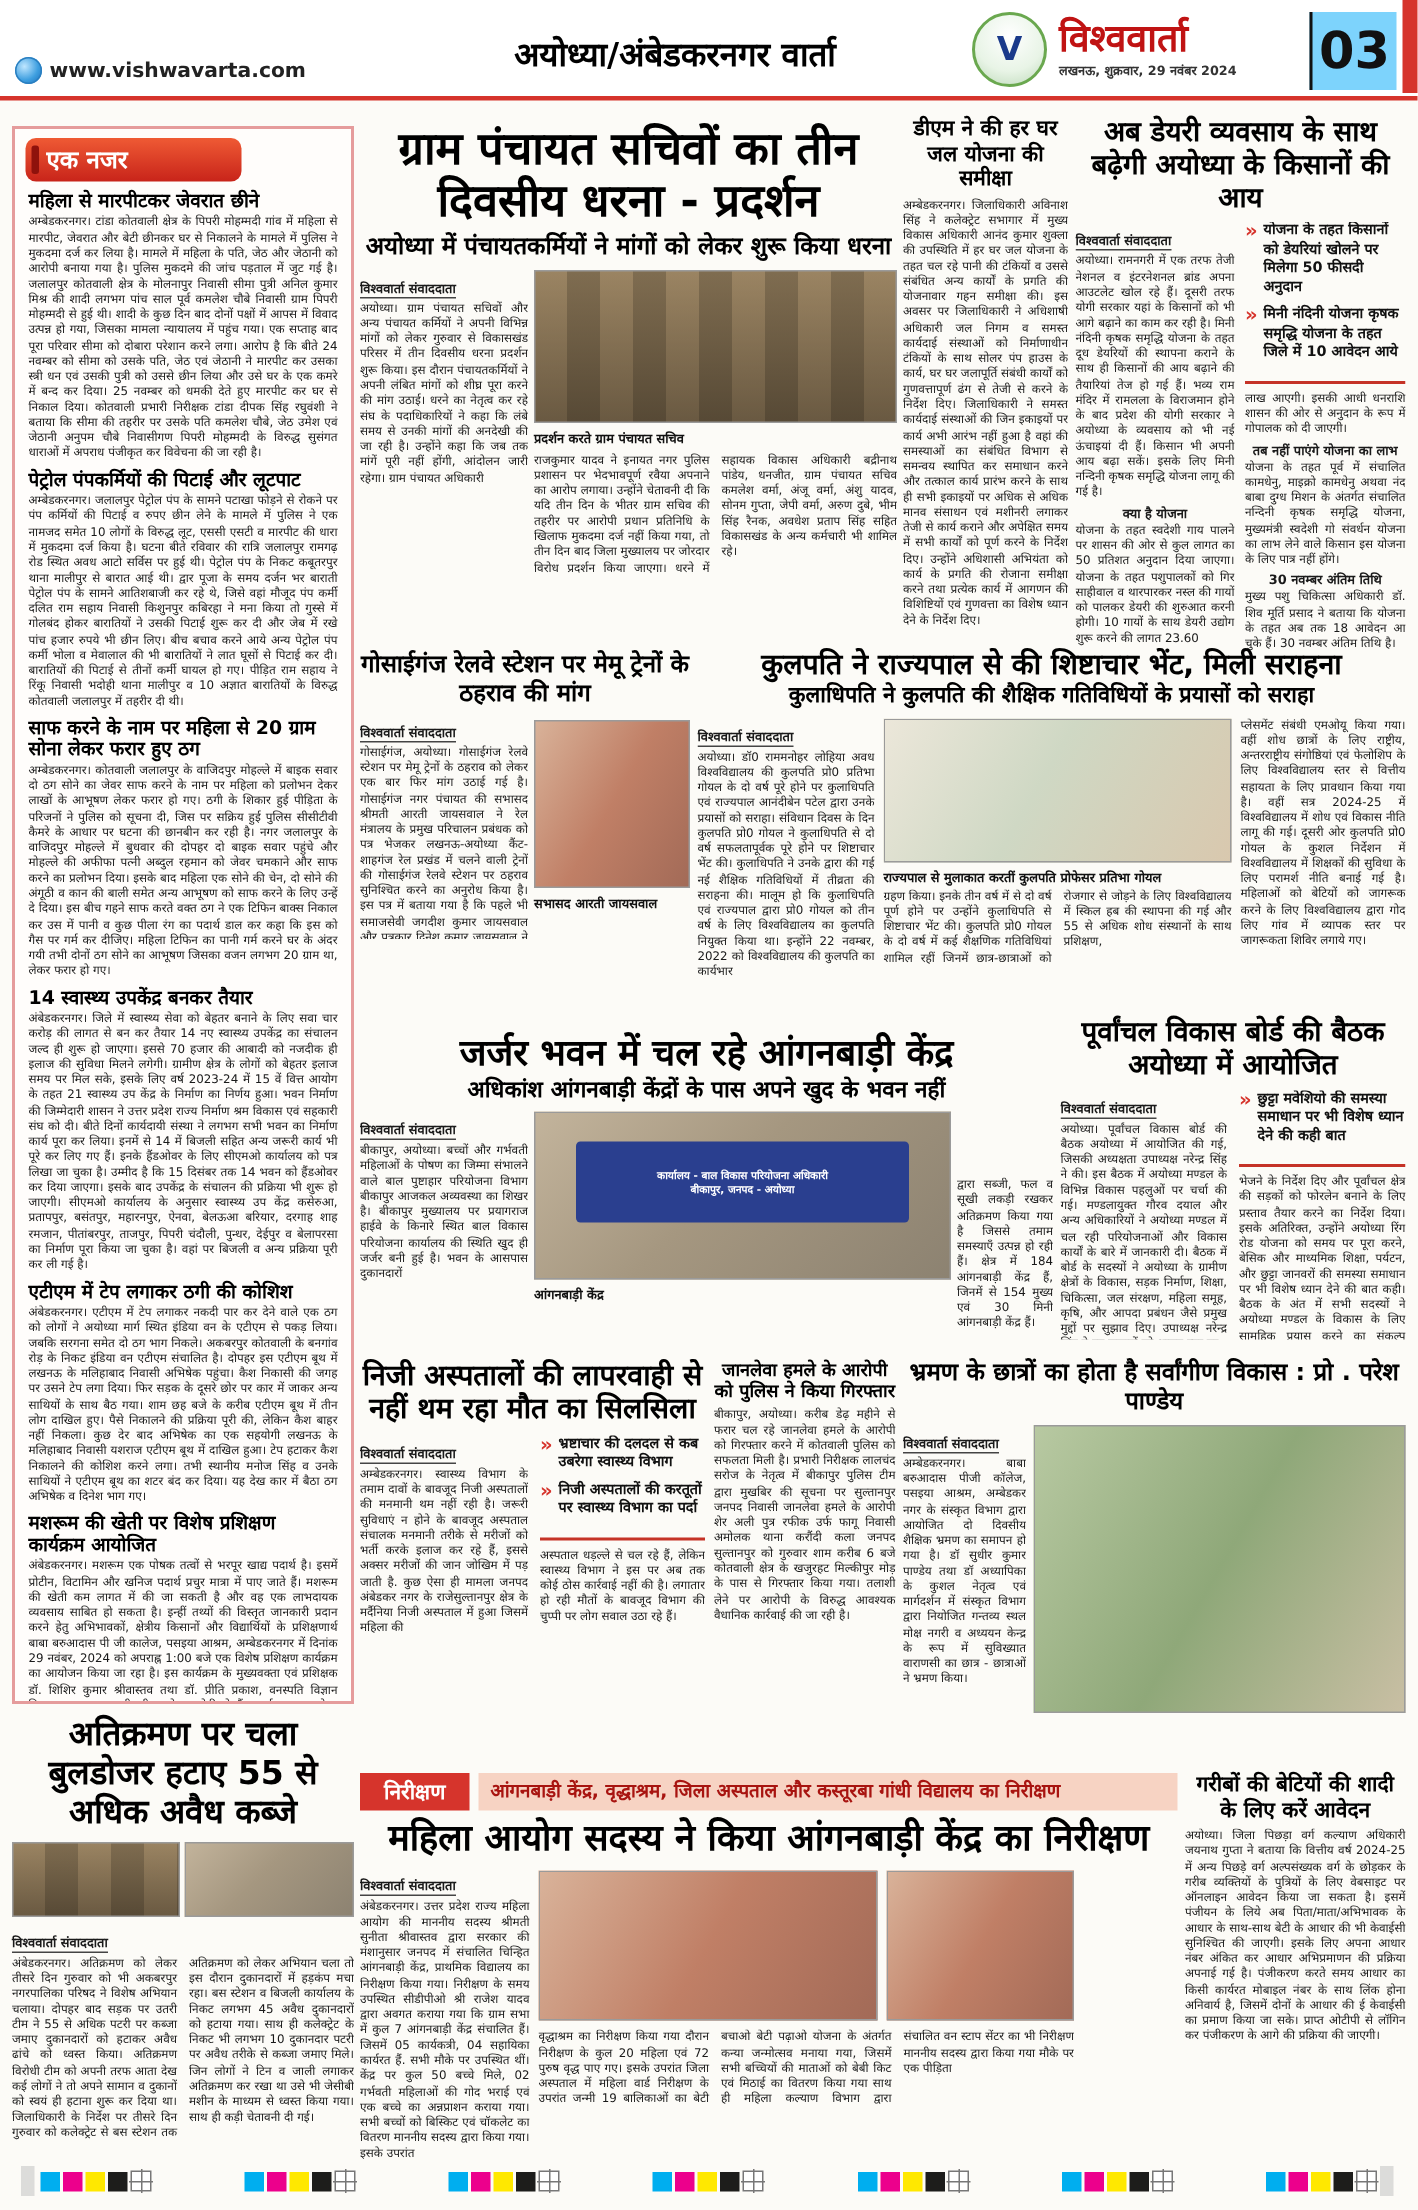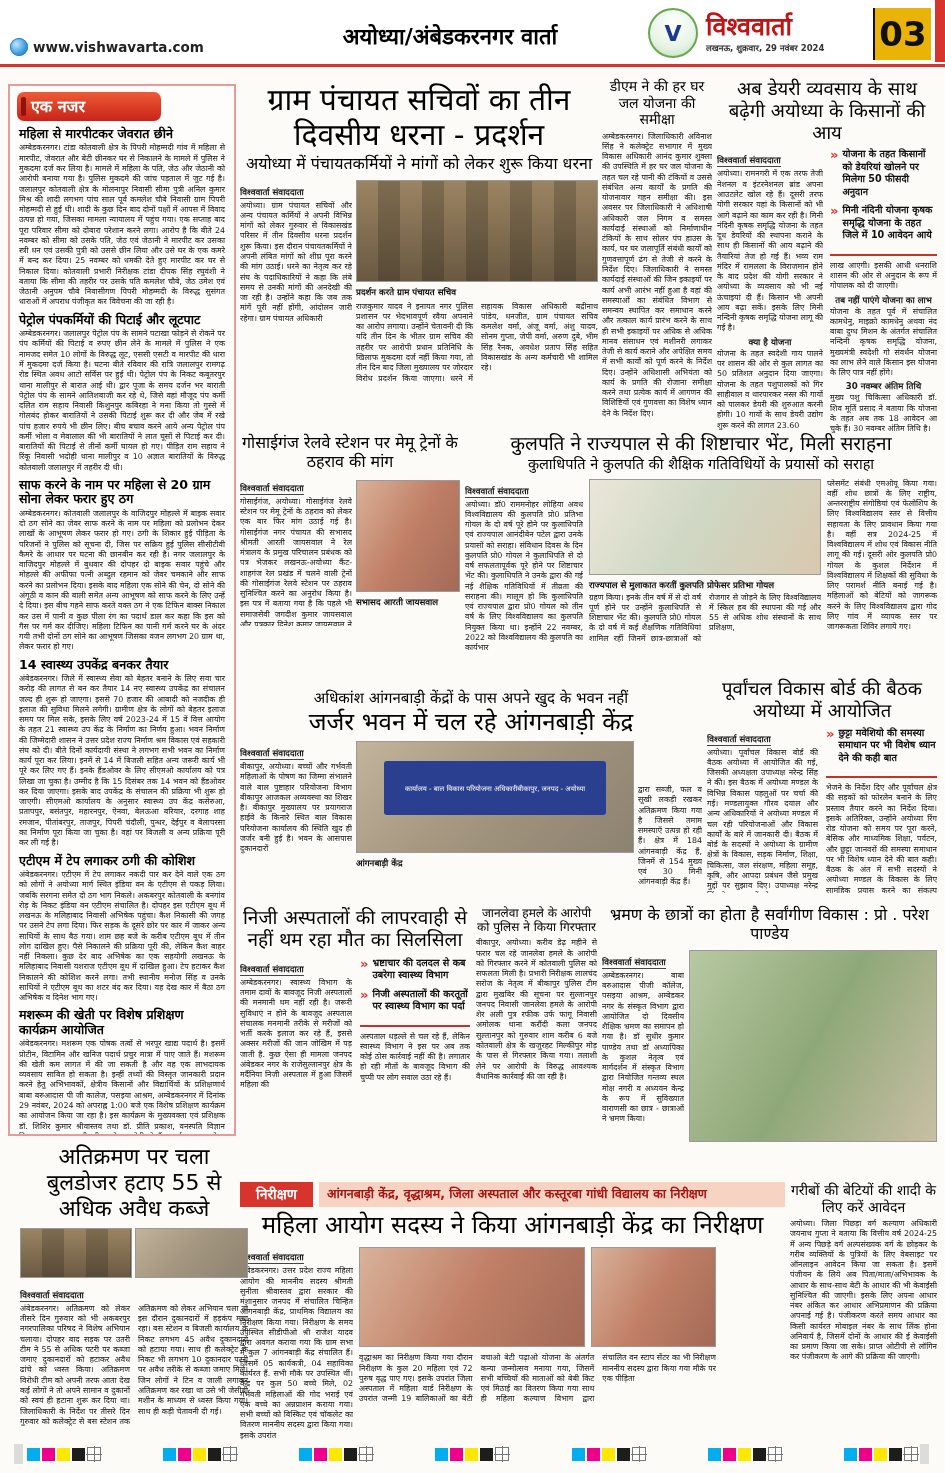--- a/index.html
+++ b/index.html
@@ -12,44 +12,44 @@
   .mast-rule{left:0;top:64px;width:945px;height:3px;background:#d6342c;}
   .site{left:10px;top:38px;display:flex;align-items:center;gap:5px;font-weight:bold;font-size:13.5px;color:#222;}
   .globe{width:18px;height:18px;border-radius:50%;background:radial-gradient(circle at 35% 35%,#bfe6ff 0%,#3e9fe0 55%,#1769b5 100%);box-shadow:inset 0 0 0 1px #2a7fc0;}
   .mast-title{left:250px;top:20px;width:400px;text-align:center;font-weight:bold;font-size:22px;color:#000;}
   .brandbox{left:648px;top:8px;display:flex;align-items:center;gap:8px;}
   .logo-circle{width:46px;height:46px;border-radius:50%;background:radial-gradient(circle at 50% 30%,#ffffff 0%,#e8f4e6 60%,#bcd9b8 100%);
      border:2px solid #6aa84f;display:flex;align-items:center;justify-content:center;font-weight:bold;font-size:22px;color:#1a3a8a;}
   .brand-name{font-weight:bold;font-size:25px;color:#c01313;line-height:1;}
   .brand-date{font-size:8.5px;font-weight:bold;color:#333;margin-top:3px;}
   .pagenum{right:14px;top:8px;width:56px;height:52px;border-left:2px solid #111;display:flex;align-items:center;justify-content:center;
-     font-weight:bold;font-size:34px;color:#111;background:#eab308;}
+     font-weight:bold;font-size:34px;color:#111;background:#7dd3fc;}
   .redbar{right:0;top:0;width:10px;height:62px;background:#d6342c;}
   
   .bodytext{font-size:7.9px;line-height:1.3;text-align:justify;color:#191919;}
   .byline{font-weight:bold;font-size:8.6px;border-bottom:1px solid #444;display:inline-block;margin-bottom:2px;}
   .cap{font-weight:bold;font-size:8.6px;color:#111;margin-top:2px;}
   .subhead-mini{font-weight:bold;font-size:8.6px;text-align:center;margin:2px 0 1px;}
   
-  .hl{font-weight:normal;color:#000;text-align:center;line-height:1.18;}
+  .hl{font-weight:bold;color:#000;text-align:center;line-height:1.18;}
   
   .en-box{left:8px;top:84px;width:228px;height:1052px;border:2px solid #e59c9c;background:#fffdfb;padding:6px 9px;box-sizing:border-box;}
   .en-tab{width:130px;background:linear-gradient(180deg,#ef5a34,#c8241a);border-radius:7px;color:#fff;font-weight:bold;
      font-size:16px;padding:3px 0 4px 14px;margin:0 0 6px -2px;position:relative;}
   .en-tab:before{content:"";position:absolute;left:4px;top:5px;bottom:5px;width:5px;background:#8f120c;border-radius:2px;}
   .en-art{margin-bottom:5px;}
   .en-h{font-weight:bold;font-size:12.6px;line-height:1.15;margin-bottom:2px;color:#000;}
   
   .photo{background:linear-gradient(135deg,#c3b49c 0%,#a59780 45%,#8c8271 100%);box-shadow:inset 0 0 0 1px #9a9a9a;}
   .photo.crowd{background:repeating-linear-gradient(90deg,#bfae93 0 22px,#9d8f78 22px 44px),linear-gradient(#cfc2ab,#8c8271);background-blend-mode:multiply;}
   .photo.indoor{background:linear-gradient(120deg,#ece7da 0%,#cfd8c4 45%,#d9c8ae 100%);}
   .photo.garden{background:linear-gradient(120deg,#b8c9a2 0%,#8fa879 50%,#c9bfa4 100%);}
   .photo.warm{background:linear-gradient(120deg,#d9b39a 0%,#c07f66 50%,#a26a57 100%);}
   .signboard{position:absolute;left:10%;top:18%;width:80%;height:48%;background:#2a3f8f;border-radius:3px;color:#fff;
-     display:flex;flex-direction:row;align-items:center;justify-content:center;font-size:7px;font-weight:normal;text-align:center;padding:2px;box-sizing:border-box;}
+     display:flex;flex-direction:column;align-items:center;justify-content:center;font-size:7px;font-weight:bold;text-align:center;padding:2px;box-sizing:border-box;}
   
   .bullets{border-bottom:2px solid #c53327;padding-bottom:6px;margin-bottom:5px;}
   .bullet{display:flex;gap:4px;margin-bottom:6px;}
   .bmark{color:#d6342c;font-weight:bold;font-size:13px;line-height:1;}
   .btext{font-weight:bold;font-size:9.6px;line-height:1.3;color:#111;}
   
   .badge{background:#d6342c;color:#fff;font-weight:bold;font-size:14px;padding:2px 16px 4px;}
   .kicker-strip{background:#f7d3c3;color:#a81410;font-weight:bold;font-size:12.5px;padding:3px 8px 4px;flex:1;}
   
   .marks{left:0;top:1441px;width:945px;height:26px;display:flex;justify-content:space-between;padding:0 14px;box-sizing:border-box;align-items:center;}
@@ -179,22 +179,22 @@
       <div class="bodytext">अयोध्या। डॉ0 राममनोहर लोहिया अवध विश्वविद्यालय की कुलपति प्रो0 प्रतिभा गोयल के दो वर्ष पूरे होने पर कुलाधिपति एवं राज्यपाल आनंदीबेन पटेल द्वारा उनके प्रयासों को सराहा। संविधान दिवस के दिन कुलपति प्रो0 गोयल ने कुलाधिपति से दो वर्ष सफलतापूर्वक पूरे होने पर शिष्टाचार भेंट की। कुलाधिपति ने उनके द्वारा की गई नई शैक्षिक गतिविधियों में तीव्रता की सराहना की। मालूम हो कि कुलाधिपति एवं राज्यपाल द्वारा प्रो0 गोयल को तीन वर्ष के लिए विश्वविद्यालय का कुलपति नियुक्त किया था। इन्होंने 22 नवम्बर, 2022 को विश्वविद्यालय की कुलपति का कार्यभार</div>
     </div>
     <div class="abs photo indoor" style="left:124px;top:0;width:232px;height:96px;"></div>
     <div class="abs cap" style="left:124px;top:98px;width:232px;">राज्यपाल से मुलाकात करतीं कुलपति प्रोफेसर प्रतिभा गोयल</div>
     <div class="abs bodytext ov" style="left:124px;top:114px;width:232px;height:82px;column-count:2;column-gap:8px;">ग्रहण किया। इनके तीन वर्ष में से दो वर्ष पूर्ण होने पर उन्होंने कुलाधिपति से शिष्टाचार भेंट की। कुलपति प्रो0 गोयल के दो वर्ष में कई शैक्षणिक गतिविधियां शामिल रहीं जिनमें छात्र-छात्राओं को रोजगार से जोड़ने के लिए विश्वविद्यालय में स्किल हब की स्थापना की गई और 55 से अधिक शोध संस्थानों के साथ प्रशिक्षण,</div>
     <div class="abs bodytext ov" style="left:362px;top:0;width:110px;height:196px;">प्लेसमेंट संबंधी एमओयू किया गया। वहीं शोध छात्रों के लिए राष्ट्रीय, अन्तरराष्ट्रीय संगोष्ठियां एवं फेलोशिप के लिए विश्वविद्यालय स्तर से वित्तीय सहायता के लिए प्रावधान किया गया है। वहीं सत्र 2024-25 में विश्वविद्यालय में शोध एवं विकास नीति लागू की गई। दूसरी ओर कुलपति प्रो0 गोयल के कुशल निर्देशन में विश्वविद्यालय में शिक्षकों की सुविधा के लिए परामर्श नीति बनाई गई है। महिलाओं को बेटियों को जागरूक करने के लिए विश्वविद्यालय द्वारा गोद लिए गांव में व्यापक स्तर पर जागरूकता शिविर लगाये गए।</div>
   </div>
 </div>
 
 <div class="abs" style="left:240px;top:688px;width:462px;height:214px;">
+  <div class="hl" style="font-size:24px;">जर्जर भवन में चल रहे आंगनबाड़ी केंद्र</div>
   <div class="hl" style="font-size:15px;margin-top:2px;">अधिकांश आंगनबाड़ी केंद्रों के पास अपने खुद के भवन नहीं</div>
-  <div class="hl" style="font-size:24px;">जर्जर भवन में चल रहे आंगनबाड़ी केंद्र</div>
   <div style="position:relative;height:146px;margin-top:5px;">
     <div class="abs ov" style="left:0;top:0;width:112px;height:146px;">
       <span class="byline">विश्ववार्ता संवाददाता</span>
       <div class="bodytext">बीकापुर, अयोध्या। बच्चों और गर्भवती महिलाओं के पोषण का जिम्मा संभालने वाले बाल पुष्टाहार परियोजना विभाग बीकापुर आजकल अव्यवस्था का शिखर है। बीकापुर मुख्यालय पर प्रयागराज हाईवे के किनारे स्थित बाल विकास परियोजना कार्यालय की स्थिति खुद ही जर्जर बनी हुई है। भवन के आसपास दुकानदारों</div>
     </div>
     <div class="abs photo" style="left:116px;top:0;width:278px;height:112px;">
       <div class="signboard">
         <span>कार्यालय - बाल विकास परियोजना अधिकारी</span>
         <span>बीकापुर, जनपद - अयोध्या</span>
       </div>
@@ -277,21 +277,21 @@
     <div class="abs photo warm" style="left:351px;top:2px;width:125px;height:100px;"></div>
     <div class="abs bodytext ov" style="left:119px;top:108px;width:357px;height:96px;column-count:3;column-gap:8px;">वृद्धाश्रम का निरीक्षण किया गया दौरान निरीक्षण के कुल 20 महिला एवं 72 पुरुष वृद्ध पाए गए। इसके उपरांत जिला अस्पताल में महिला वार्ड निरीक्षण के उपरांत जन्मी 19 बालिकाओं का बेटी बचाओ बेटी पढ़ाओ योजना के अंतर्गत कन्या जन्मोत्सव मनाया गया, जिसमें सभी बच्चियों की माताओं को बेबी किट एवं मिठाई का वितरण किया गया साथ ही महिला कल्याण विभाग द्वारा संचालित वन स्टाप सेंटर का भी निरीक्षण माननीय सदस्य द्वारा किया गया मौके पर एक पीड़िता</div>
   </div>
 </div>
 
 <div class="abs" style="left:790px;top:1182px;width:147px;height:278px;">
   <div class="hl" style="font-size:14px;">गरीबों की बेटियों की शादी के लिए करें आवेदन</div>
   <div class="bodytext ov" style="margin-top:4px;height:236px;">अयोध्या। जिला पिछड़ा वर्ग कल्याण अधिकारी जयनाथ गुप्ता ने बताया कि वित्तीय वर्ष 2024-25 में अन्य पिछड़े वर्ग अल्पसंख्यक वर्ग के छोड़कर के गरीब व्यक्तियों के पुत्रियों के लिए वेबसाइट पर ऑनलाइन आवेदन किया जा सकता है। इसमें पंजीयन के लिये अब पिता/माता/अभिभावक के आधार के साथ-साथ बेटी के आधार की भी केवाईसी सुनिश्चित की जाएगी। इसके लिए अपना आधार नंबर अंकित कर आधार अभिप्रमाणन की प्रक्रिया अपनाई गई है। पंजीकरण करते समय आधार का किसी कार्यरत मोबाइल नंबर के साथ लिंक होना अनिवार्य है, जिसमें दोनों के आधार की ई केवाईसी का प्रमाण किया जा सके। प्राप्त ओटीपी से लॉगिन कर पंजीकरण के आगे की प्रक्रिया की जाएगी।</div>
 </div>
 
-<div class="abs" style="left:20px;top:1144px;width:228px;height:316px;">
+<div class="abs" style="left:8px;top:1144px;width:228px;height:316px;">
   <div class="hl" style="font-size:22px;">अतिक्रमण पर चला बुलडोजर हटाए 55 से अधिक अवैध कब्जे</div>
   <div style="display:flex;gap:3px;margin-top:6px;">
     <div class="photo crowd" style="width:112px;height:50px;"></div>
     <div class="photo" style="width:113px;height:50px;"></div>
   </div>
   <div style="margin-top:5px;">
     <span class="byline">विश्ववार्ता संवाददाता</span>
     <div class="bodytext ov" style="column-count:2;column-gap:8px;height:158px;">अंबेडकरनगर। अतिक्रमण को लेकर तीसरे दिन गुरुवार को भी अकबरपुर नगरपालिका परिषद ने विशेष अभियान चलाया। दोपहर बाद सड़क पर उतरी टीम ने 55 से अधिक पटरी पर कब्जा जमाए दुकानदारों को हटाकर अवैध ढांचे को ध्वस्त किया। अतिक्रमण विरोधी टीम को अपनी तरफ आता देख कई लोगों ने तो अपने सामान व दुकानों को स्वयं ही हटाना शुरू कर दिया था। जिलाधिकारी के निर्देश पर तीसरे दिन गुरुवार को कलेक्ट्रेट से बस स्टेशन तक अतिक्रमण को लेकर अभियान चला तो इस दौरान दुकानदारों में हड़कंप मचा रहा। बस स्टेशन व बिजली कार्यालय के निकट लगभग 45 अवैध दुकानदारों को हटाया गया। साथ ही कलेक्ट्रेट के निकट भी लगभग 10 दुकानदार पटरी पर अवैध तरीके से कब्जा जमाए मिले। जिन लोगों ने टिन व जाली लगाकर अतिक्रमण कर रखा था उसे भी जेसीबी मशीन के माध्यम से ध्वस्त किया गया। साथ ही कड़ी चेतावनी दी गई।</div>
   </div>
 </div>

